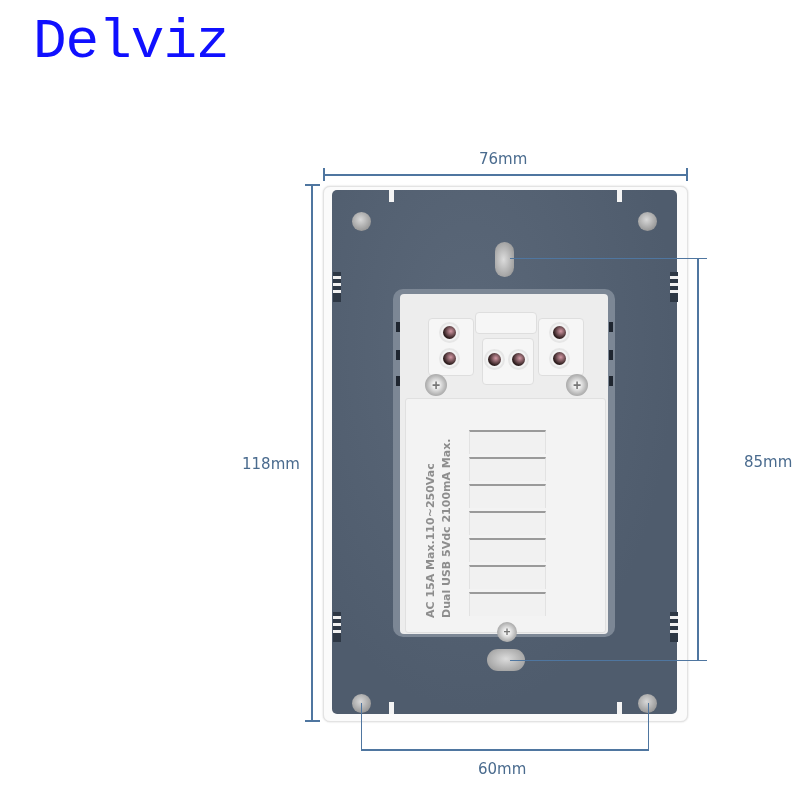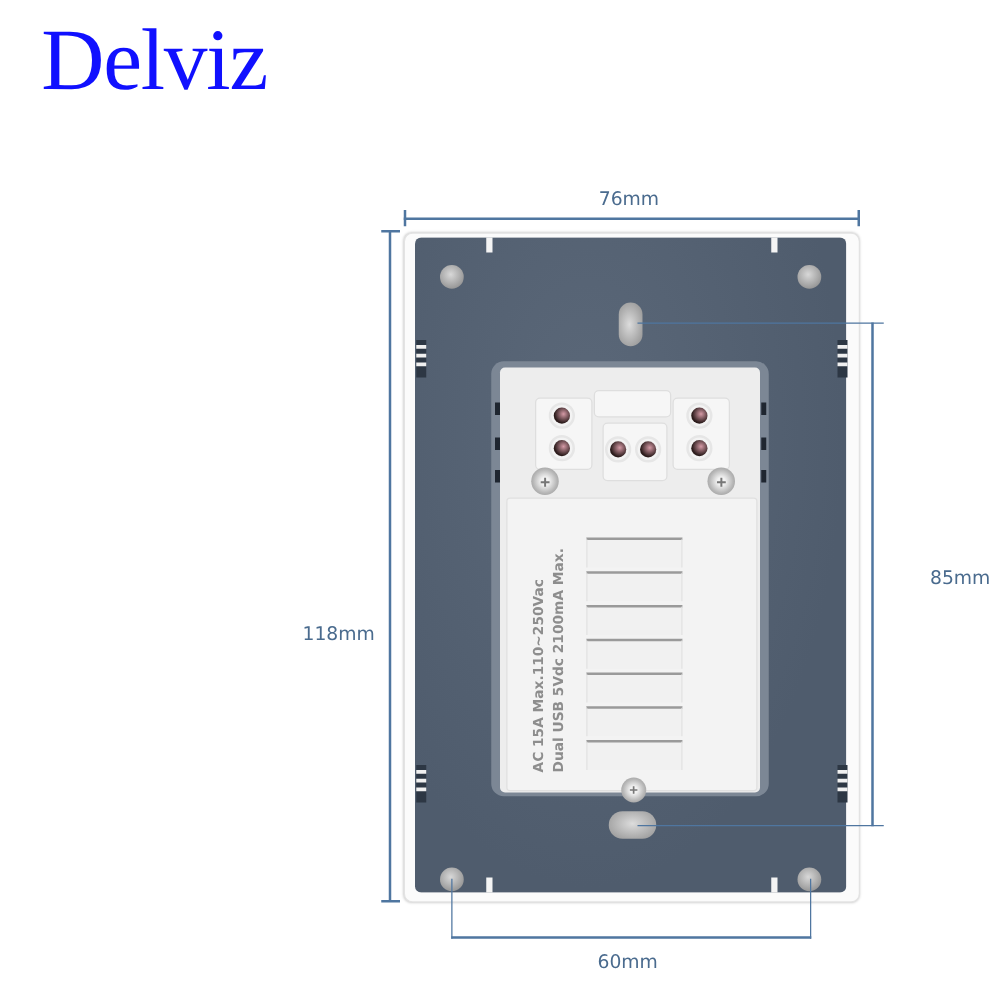--- a/index.html
+++ b/index.html
@@ -1,18 +1,18 @@
 <!DOCTYPE html>
 <html><head>
 <meta charset="utf-8">
 <style>
   html, body { margin:0; padding:0; background:#ffffff; }
   body { width:800px; height:800px; position:relative; overflow:hidden; font-family:"Liberation Sans", sans-serif; }
   .abs { position:absolute; }
-  .brand { left:33px; top:14px; font-family:Liberation Serif, serif; font-size:70px; color:#1010ff; letter-spacing:-1px; line-height:1;text-align:center; }
+  .brand { left:33px; top:14px; font-family:Liberation Mono, monospace; font-size:56px; color:#1010ff; letter-spacing:-1px; line-height:1;text-align:center; }
   .dim-label { color:#4a6b8e; font-size:15px; font-family:"DejaVu Sans", sans-serif; }
   .line { background:#4f76a0; }
   .plate { left:323px; top:186px; width:363px; height:534px; background:#fbfbfb; border-radius:7px; border:1px solid #e3e3e3; box-shadow:0 0 2px #d0d0d0; }
   .frame { left:332px; top:190px; width:345px; height:524px; background:#525f71; border-radius:5px;
            background-image:radial-gradient(ellipse at 40% 30%, #5b6879 0%, #4f5c6d 70%); }
   .notch { width:5px; height:12px; background:#f4f4f4; }
   .hole { width:19px; height:19px; border-radius:50%; background:radial-gradient(circle at 45% 40%, #d8d8d8, #9a9a9a 70%, #7c7c7c); }
   .slot-v { width:19px; height:35px; border-radius:10px; background:radial-gradient(ellipse at 45% 50%, #dcdcdc, #9c9c9c 80%); }
   .slot-h { width:38px; height:22px; border-radius:11px; background:radial-gradient(ellipse at 50% 45%, #dcdcdc, #a0a0a0 80%); }
   .comb { width:8px; height:30px; background:#2d3744; }
@@ -35,21 +35,21 @@
 <div class="abs brand">Delviz</div>
 
 <div class="abs dim-label" style="left:479px; top:150px;">76mm</div>
 <div class="abs line" style="left:323px; top:174px; width:364px; height:2px;"></div>
 <div class="abs line" style="left:323px; top:168px; width:2px; height:13px;"></div>
 <div class="abs line" style="left:686px; top:168px; width:2px; height:13px;"></div>
 
 <div class="abs line" style="left:311px; top:184px; width:2px; height:537px;"></div>
 <div class="abs line" style="left:305px; top:184px; width:15px; height:2px;"></div>
 <div class="abs line" style="left:305px; top:720px; width:15px; height:2px;"></div>
-<div class="abs dim-label" style="left:242px; top:455px;margin-top:43px;">118mm</div>
+<div class="abs dim-label" style="left:242px; top:455px;">118mm</div>
 
 <div class="abs plate"></div>
 
 <div class="abs frame"></div>
 
 <div class="abs notch" style="left:389px; top:190px;"></div>
 <div class="abs notch" style="left:617px; top:190px;"></div>
 <div class="abs notch" style="left:389px; top:702px;"></div>
 <div class="abs notch" style="left:617px; top:702px;"></div>
 

